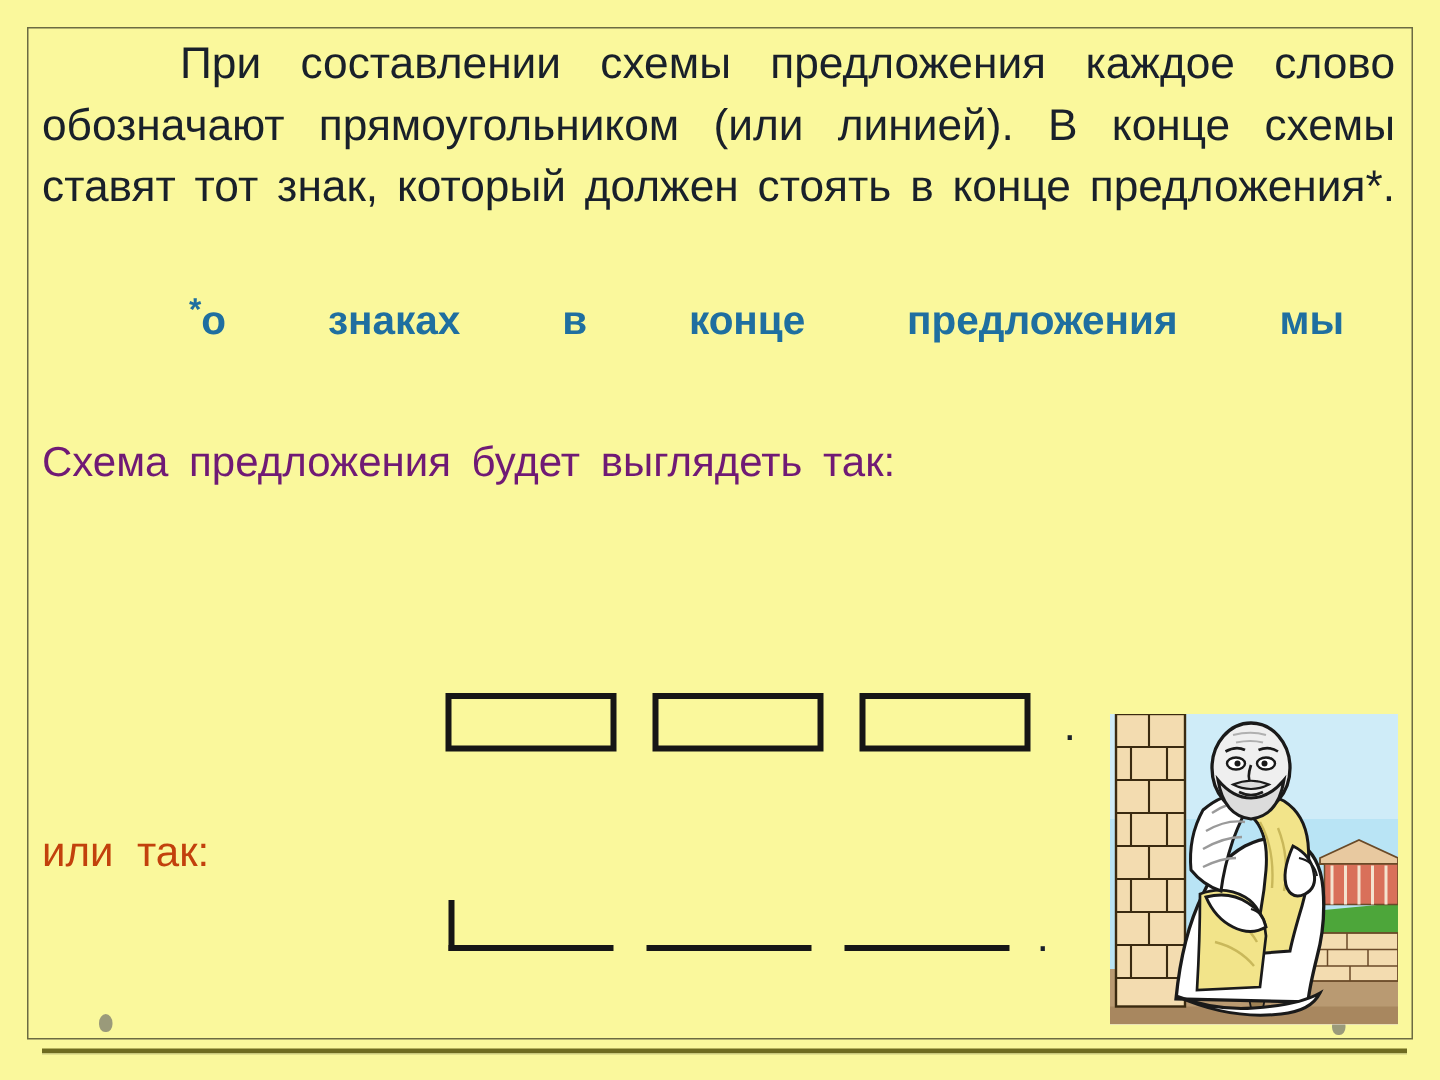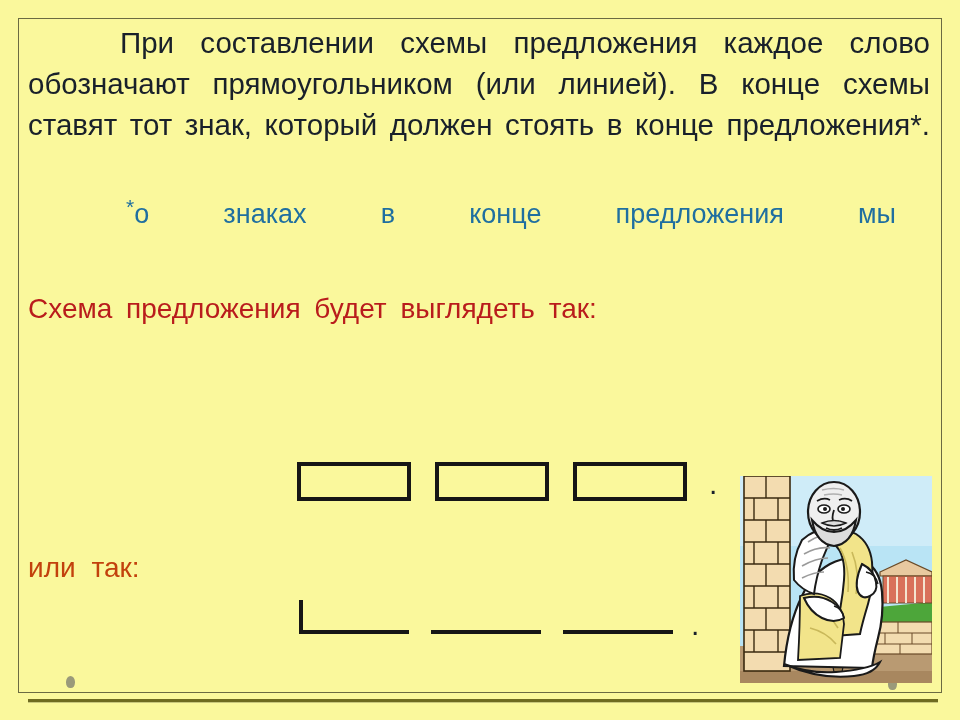--- a/index.html
+++ b/index.html
@@ -55,20 +55,21 @@
     width: 100%;
   }
   .para-note {
     width: 770px;
     margin-left: 98px;
     margin-top: 2px;
     font-size: 27px;
     line-height: 38px;
     color: #1f6fa0;
     text-align: justify;
+    font-weight: bold;
   }
   .para-note .nl1 {
     display: block;
     text-align: justify;
   }
   .para-note .nl1::after {
     content: "";
     display: inline-block;
     width: 100%;
   }
@@ -91,21 +92,21 @@
   .line-sentence .val {
     font-weight: bold;
     margin-left: 10px;
     letter-spacing: 0.6px;
   }
 
   .line-scheme {
     margin-top: 20px;
     font-size: 28px;
     line-height: 36px;
-    color: #b91c1c;
+    color: #701a75;
     white-space: nowrap;
     word-spacing: 6px;
   }
 
   
   .scheme-boxes {
     position: absolute;
     left: 269px;
     top: 440px;
     display: flex;

